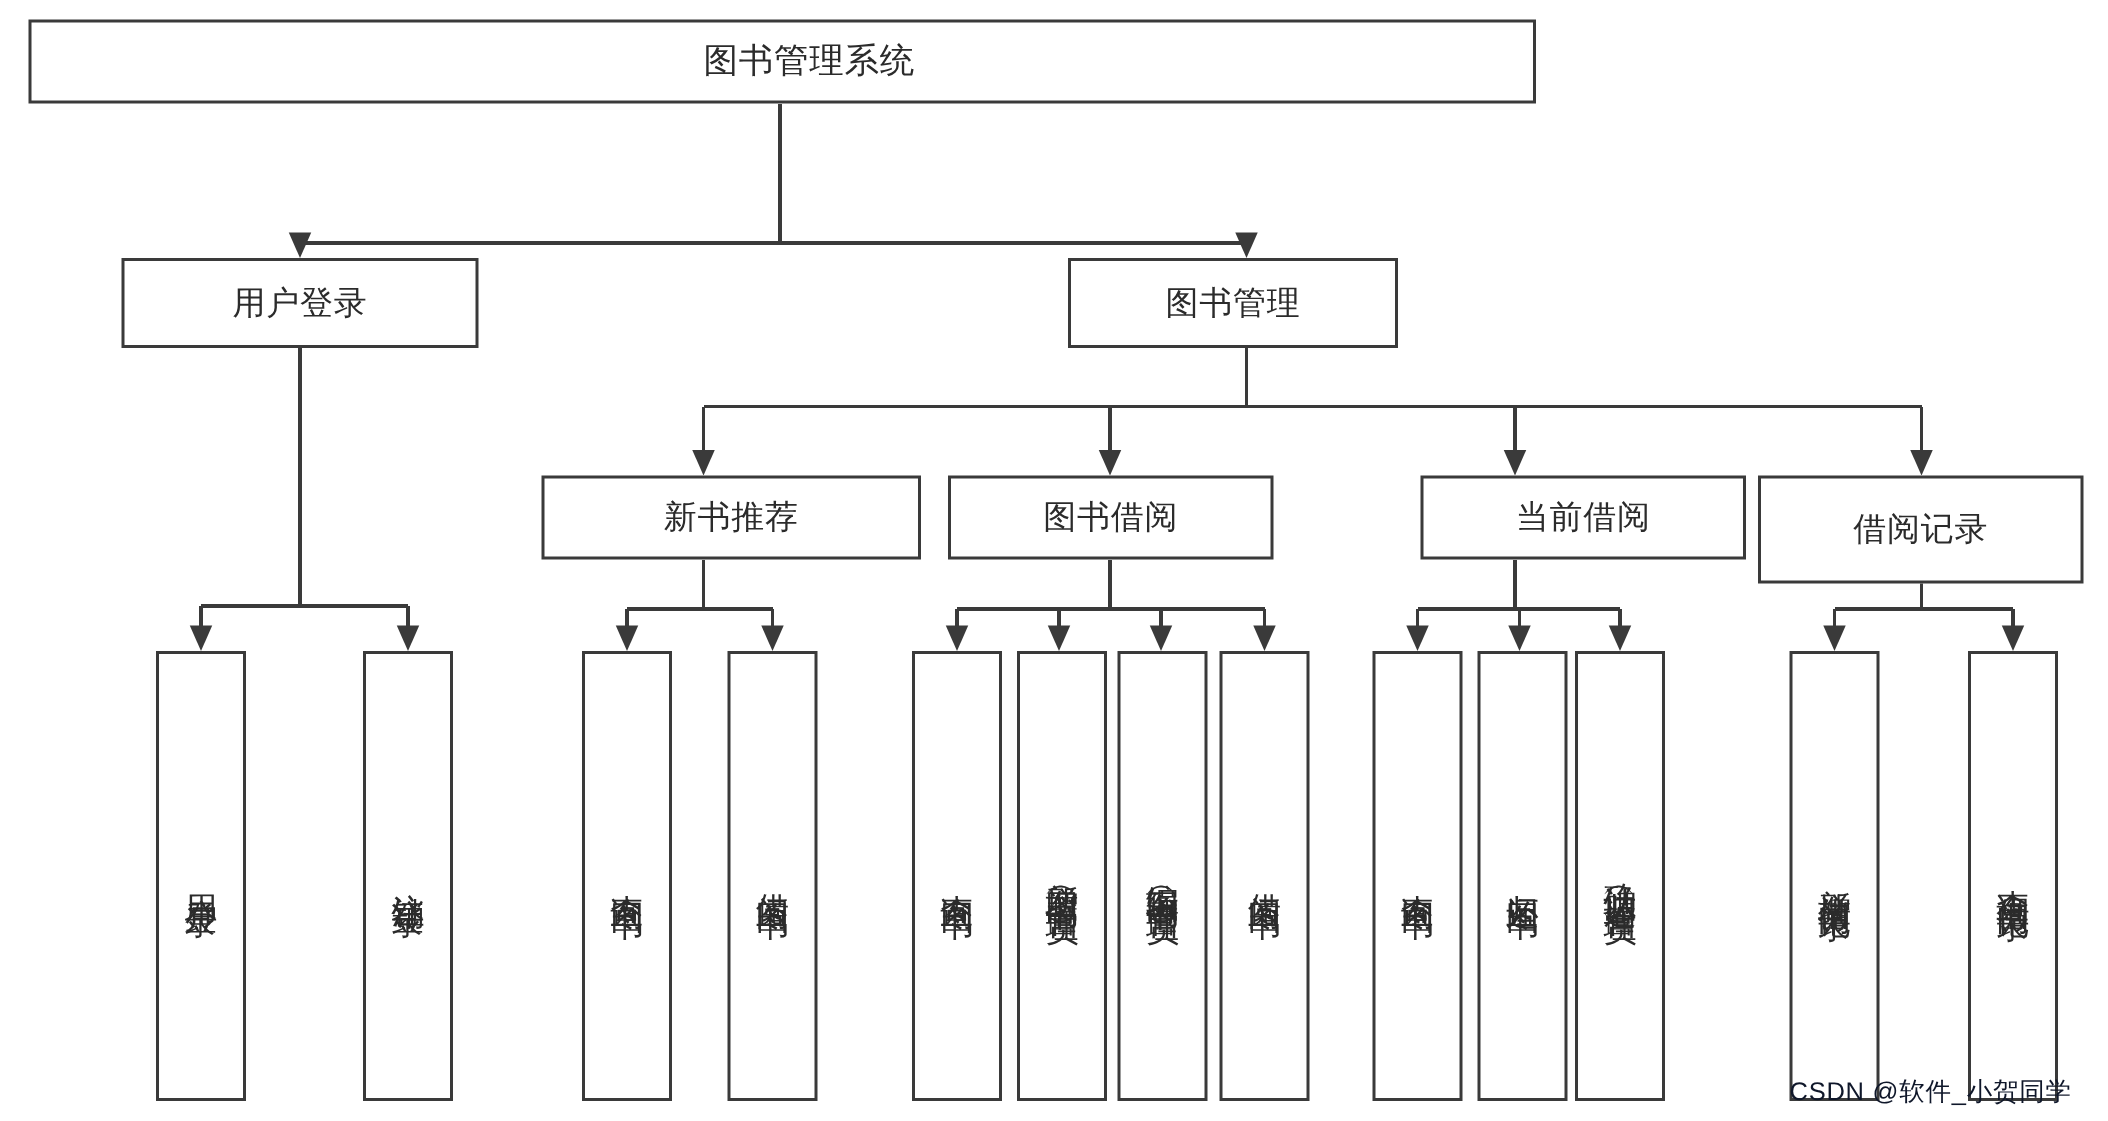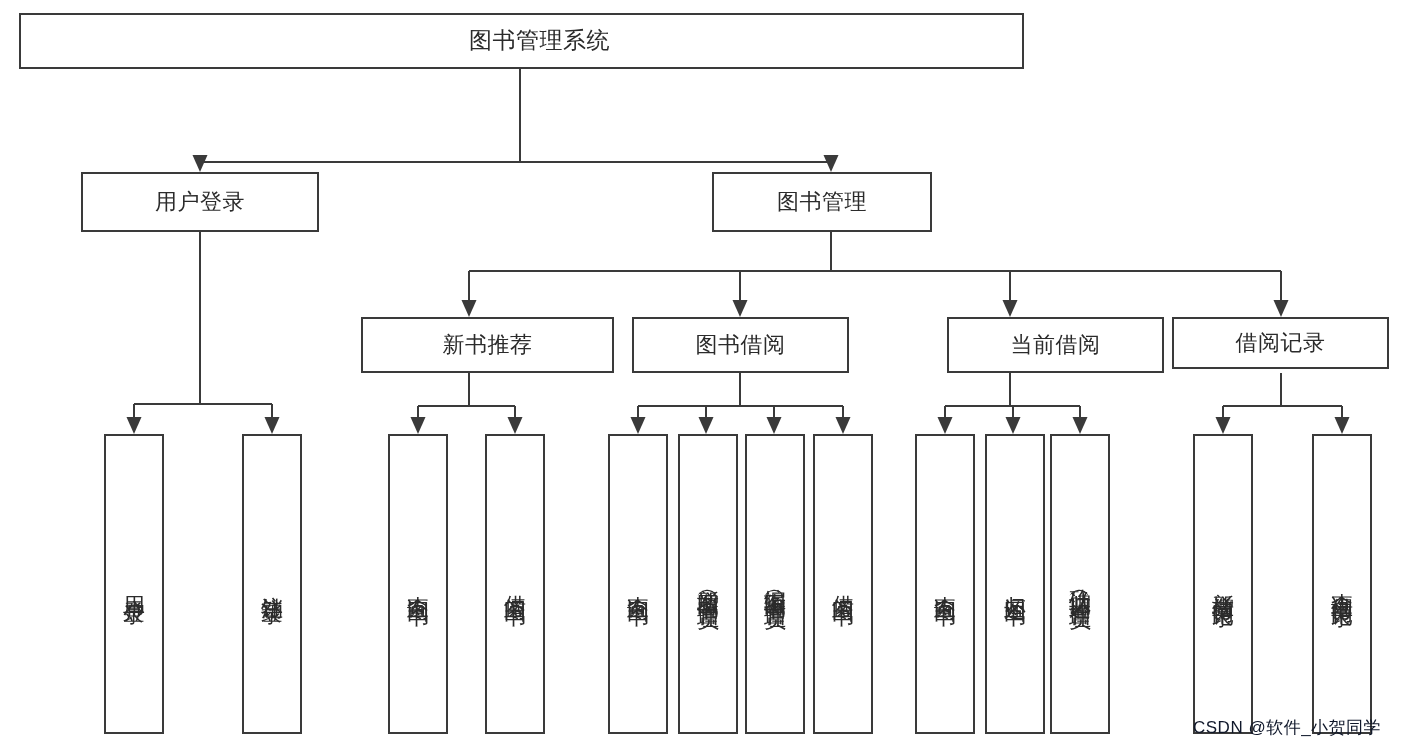--- a/index.html
+++ b/index.html
@@ -141,21 +141,21 @@
       </div>
       <div class="node-box level3-box" style="left: 361px; top: 317px; width: 253px; height: 56px;">
         <span class="node-label-h">新书推荐</span>
       </div>
       <div class="node-box level3-box" style="left: 632px; top: 317px; width: 217px; height: 56px;">
         <span class="node-label-h">图书借阅</span>
       </div>
       <div class="node-box level3-box" style="left: 902px; top: 317px; width: 217px; height: 56px; margin-left: 45px;">
         <span class="node-label-h">当前借阅</span>
       </div>
-      <div class="node-box level3-box" style="left: 1172px; top: 317px; width: 217px; height: 52px;">
+      <div class="node-box level3-box" style="left: 1172px; top: 317px; width: 217px; height: 72px;">
         <span class="node-label-h">借阅记录</span>
       </div>
       <div class="node-box leaf-box" style="left: 104px; top: 434px; width: 60px; height: 300px;">
         <span class="node-label-v">用户登录</span>
       </div>
       <div class="node-box leaf-box" style="left: 242px; top: 434px; width: 60px; height: 300px;">
         <span class="node-label-v">注销登录</span>
       </div>
       <div class="node-box leaf-box" style="left: 388px; top: 434px; width: 60px; height: 300px;">
         <span class="node-label-v">查询图书</span>

